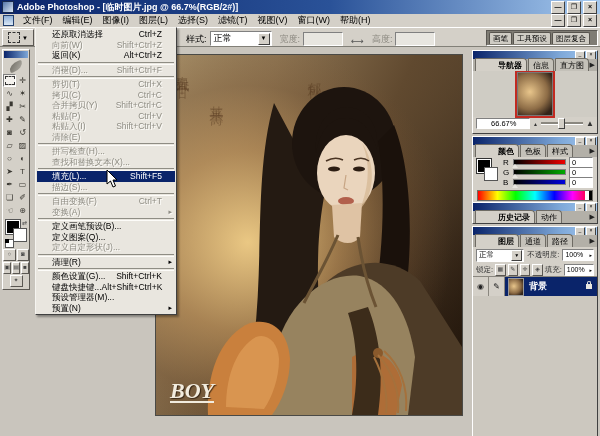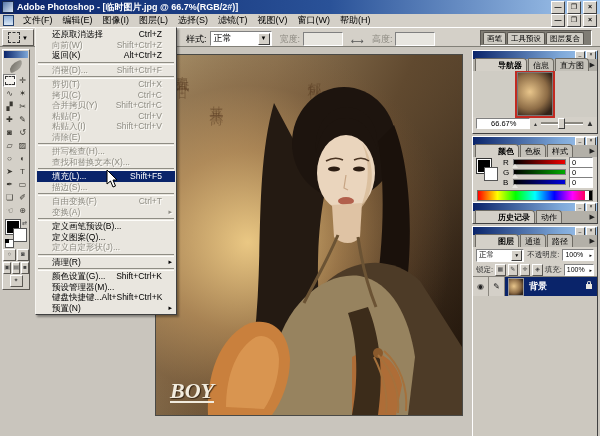--- a/index.html
+++ b/index.html
@@ -30,21 +30,21 @@
   .dashed-sq{width:10px;height:9px;border:1px dashed #333;}
   .tiny-arrow{font-size:6px;}
   .opt-label{margin-left:8px;white-space:nowrap;}
   .opt-label.first{margin-left:152px;}
   .opt-select{width:56px;height:13px;background:#fff;border:1px solid;border-color:#808080 #fff #fff #808080;
     display:flex;align-items:center;justify-content:space-between;padding:0 1px 0 3px;margin-left:3px;}
   .opt-select .dd{width:10px;height:10px;background:#d4d0c8;border:1px solid;border-color:#fff #404040 #404040 #fff;
     font-size:6px;line-height:9px;text-align:center;}
   .opt-input{width:38px;height:12px;background:#e8e6e0;border:1px solid;border-color:#808080 #fff #fff #808080;margin-left:3px;}
   .swap-glyph{margin-left:8px;color:#555;}
-  .palette-well{position:absolute;right:8px;top:2px;width:112px;height:16px;background:#7f7c74;
+  .palette-well{position:absolute;right:2px;top:2px;width:112px;height:16px;background:#7f7c74;
     border:1px solid;border-color:#5a5752 #fff #fff #5a5752;display:flex;align-items:flex-end;padding:1px 2px;box-sizing:border-box;gap:1px;}
   .well-tab{background:#cfccc4;border:1px solid #57544e;border-bottom:none;border-radius:2px 2px 0 0;
     font-size:7.5px;padding:1px 3px 0 3px;white-space:nowrap;}
   
   .toolbox{position:absolute;left:2px;top:49px;width:28px;box-sizing:border-box;}
   .t-grab{height:7px;margin:1px;background:linear-gradient(90deg,#0a246a,#7da7d8);}
   .t-logo{height:15px;display:flex;align-items:center;justify-content:center;}
   .feather{width:14px;height:9px;background:linear-gradient(135deg,#6a675f,#b5b2aa);
     border-radius:80% 10% 80% 10%;transform:rotate(-20deg);}
   .tool-grid{display:grid;grid-template-columns:13px 13px;justify-content:center;}
@@ -505,26 +505,26 @@
     <div class="mi">
         <span class="ml">清理(R)</span>
         <span class="subarr">▸</span>
       </div>
     <div class="msep"></div>
     <div class="mi">
         <span class="ml">颜色设置(G)...</span>
         <span class="ms">Shift+Ctrl+K</span>
       </div>
     <div class="mi">
-        <span class="ml">预设管理器(M)...</span>
-        <span class="ms"></span>
-      </div>
-    <div class="mi">
         <span class="ml">键盘快捷键...</span>
         <span class="ms">Alt+Shift+Ctrl+K</span>
+      </div>
+    <div class="mi">
+        <span class="ml">预设管理器(M)...</span>
+        <span class="ms"></span>
       </div>
     <div class="mi">
         <span class="ml">预置(N)</span>
         <span class="subarr">▸</span>
       </div>
   </div>
 
   <div class="cursor">
     <svg width="12" height="18" viewBox="0 0 12 18">
       <polygon points="1,0 1,14 4.5,11 7,17 9.5,16 7,10 11,10" fill="#fff" stroke="#000" stroke-width="1"></polygon>

